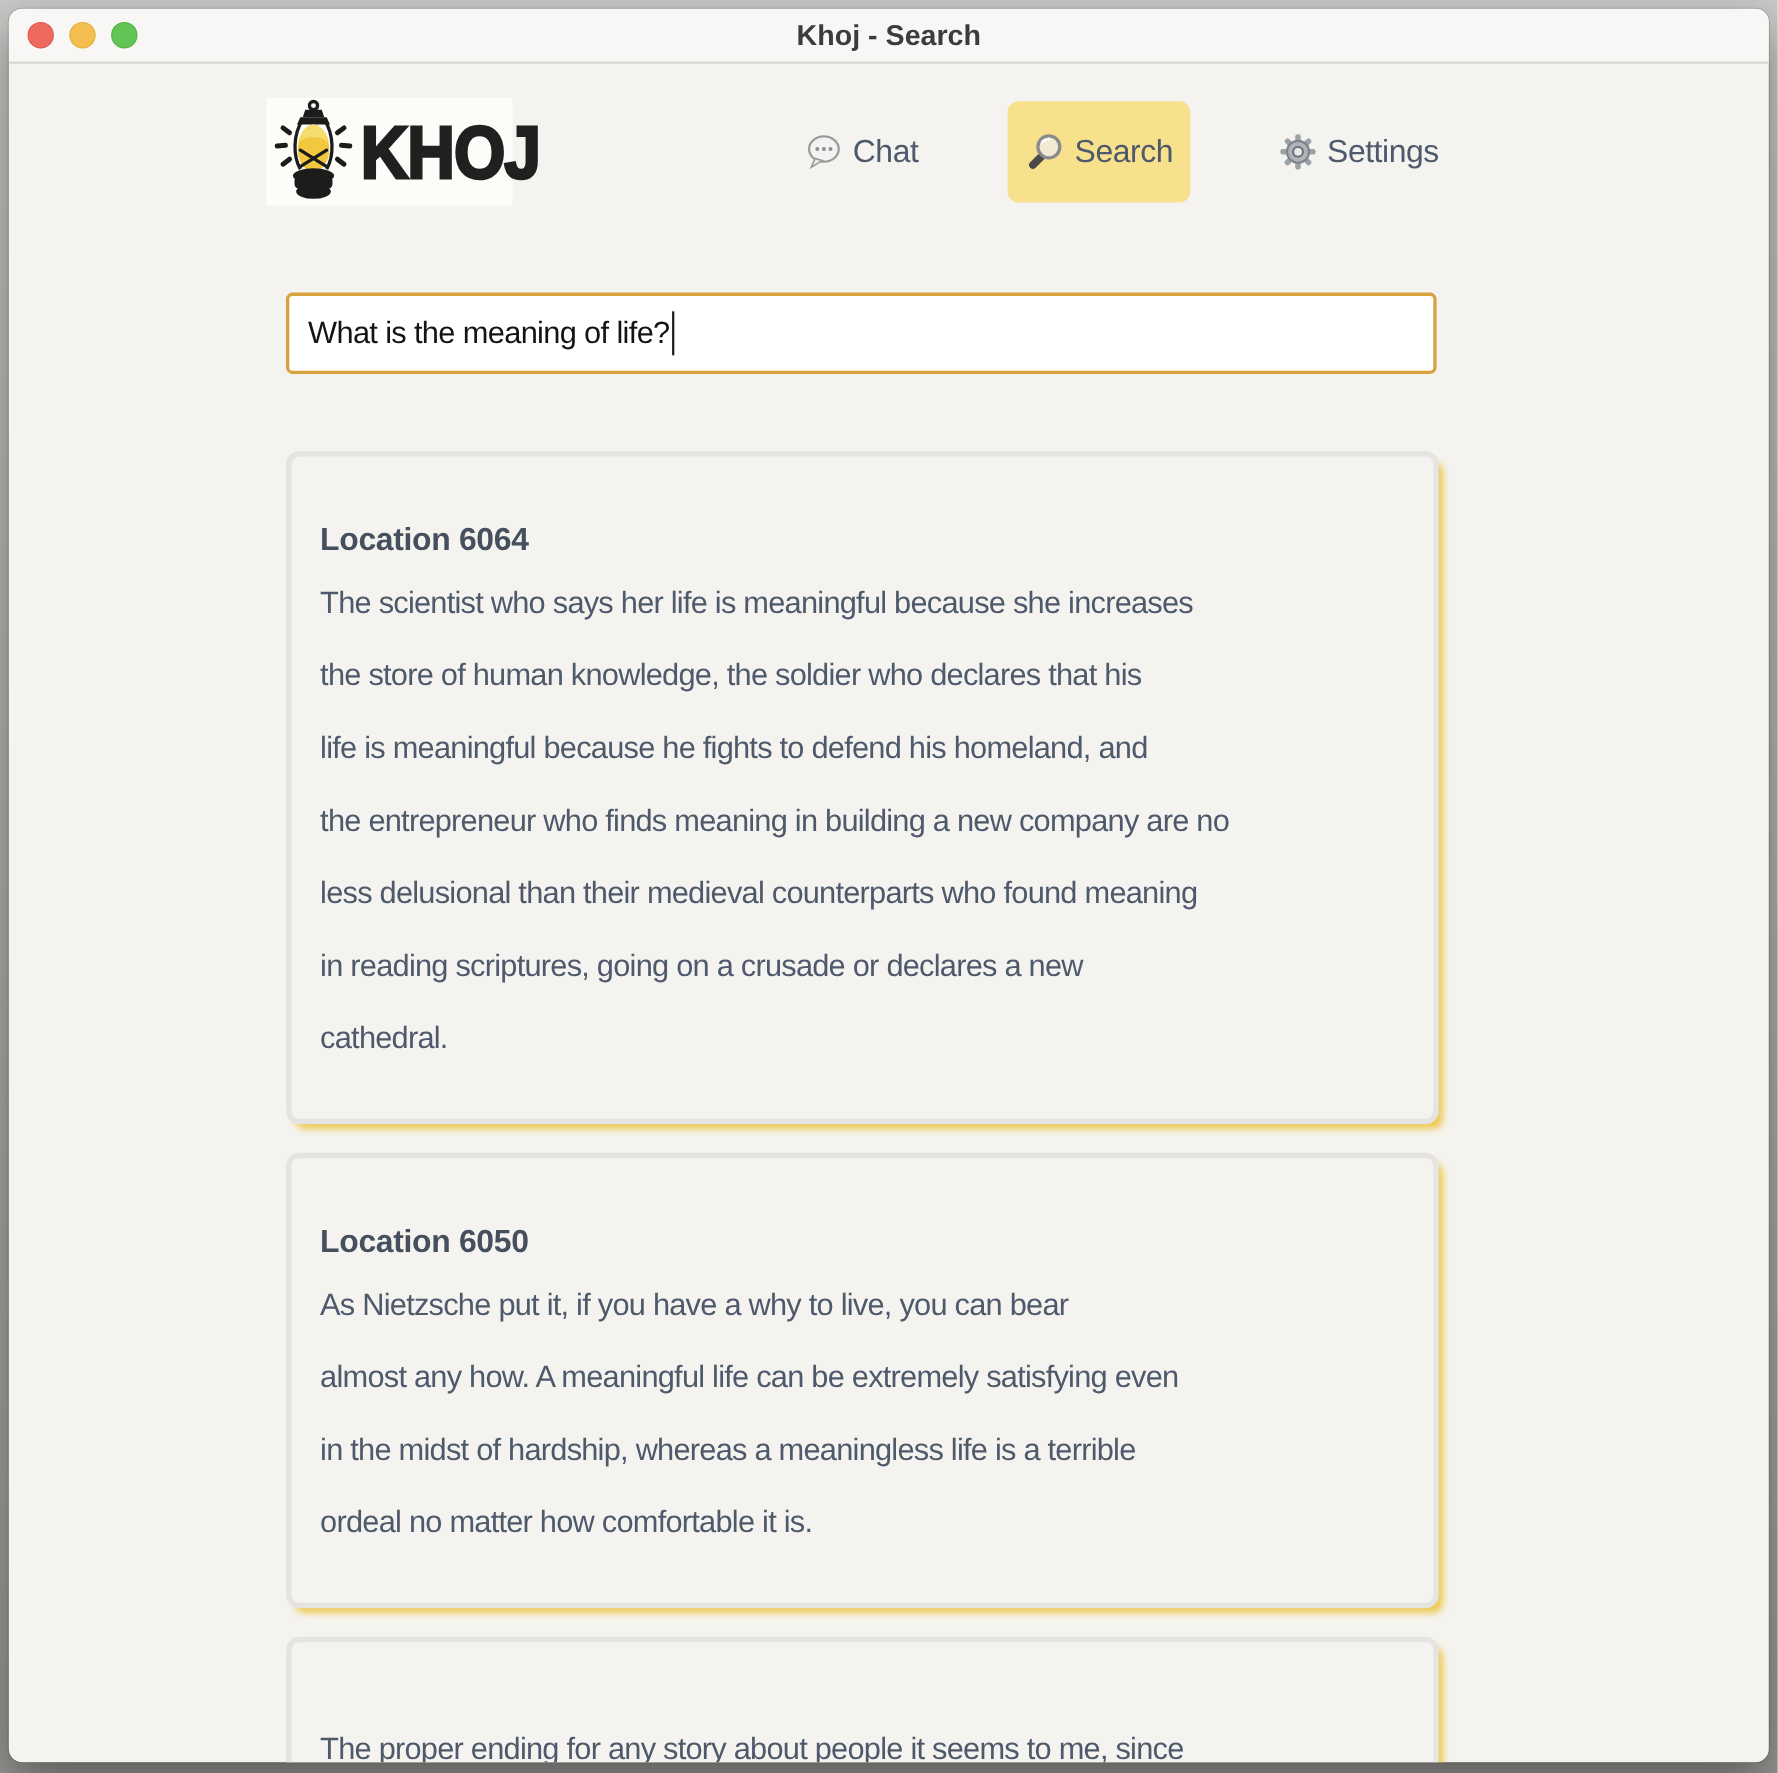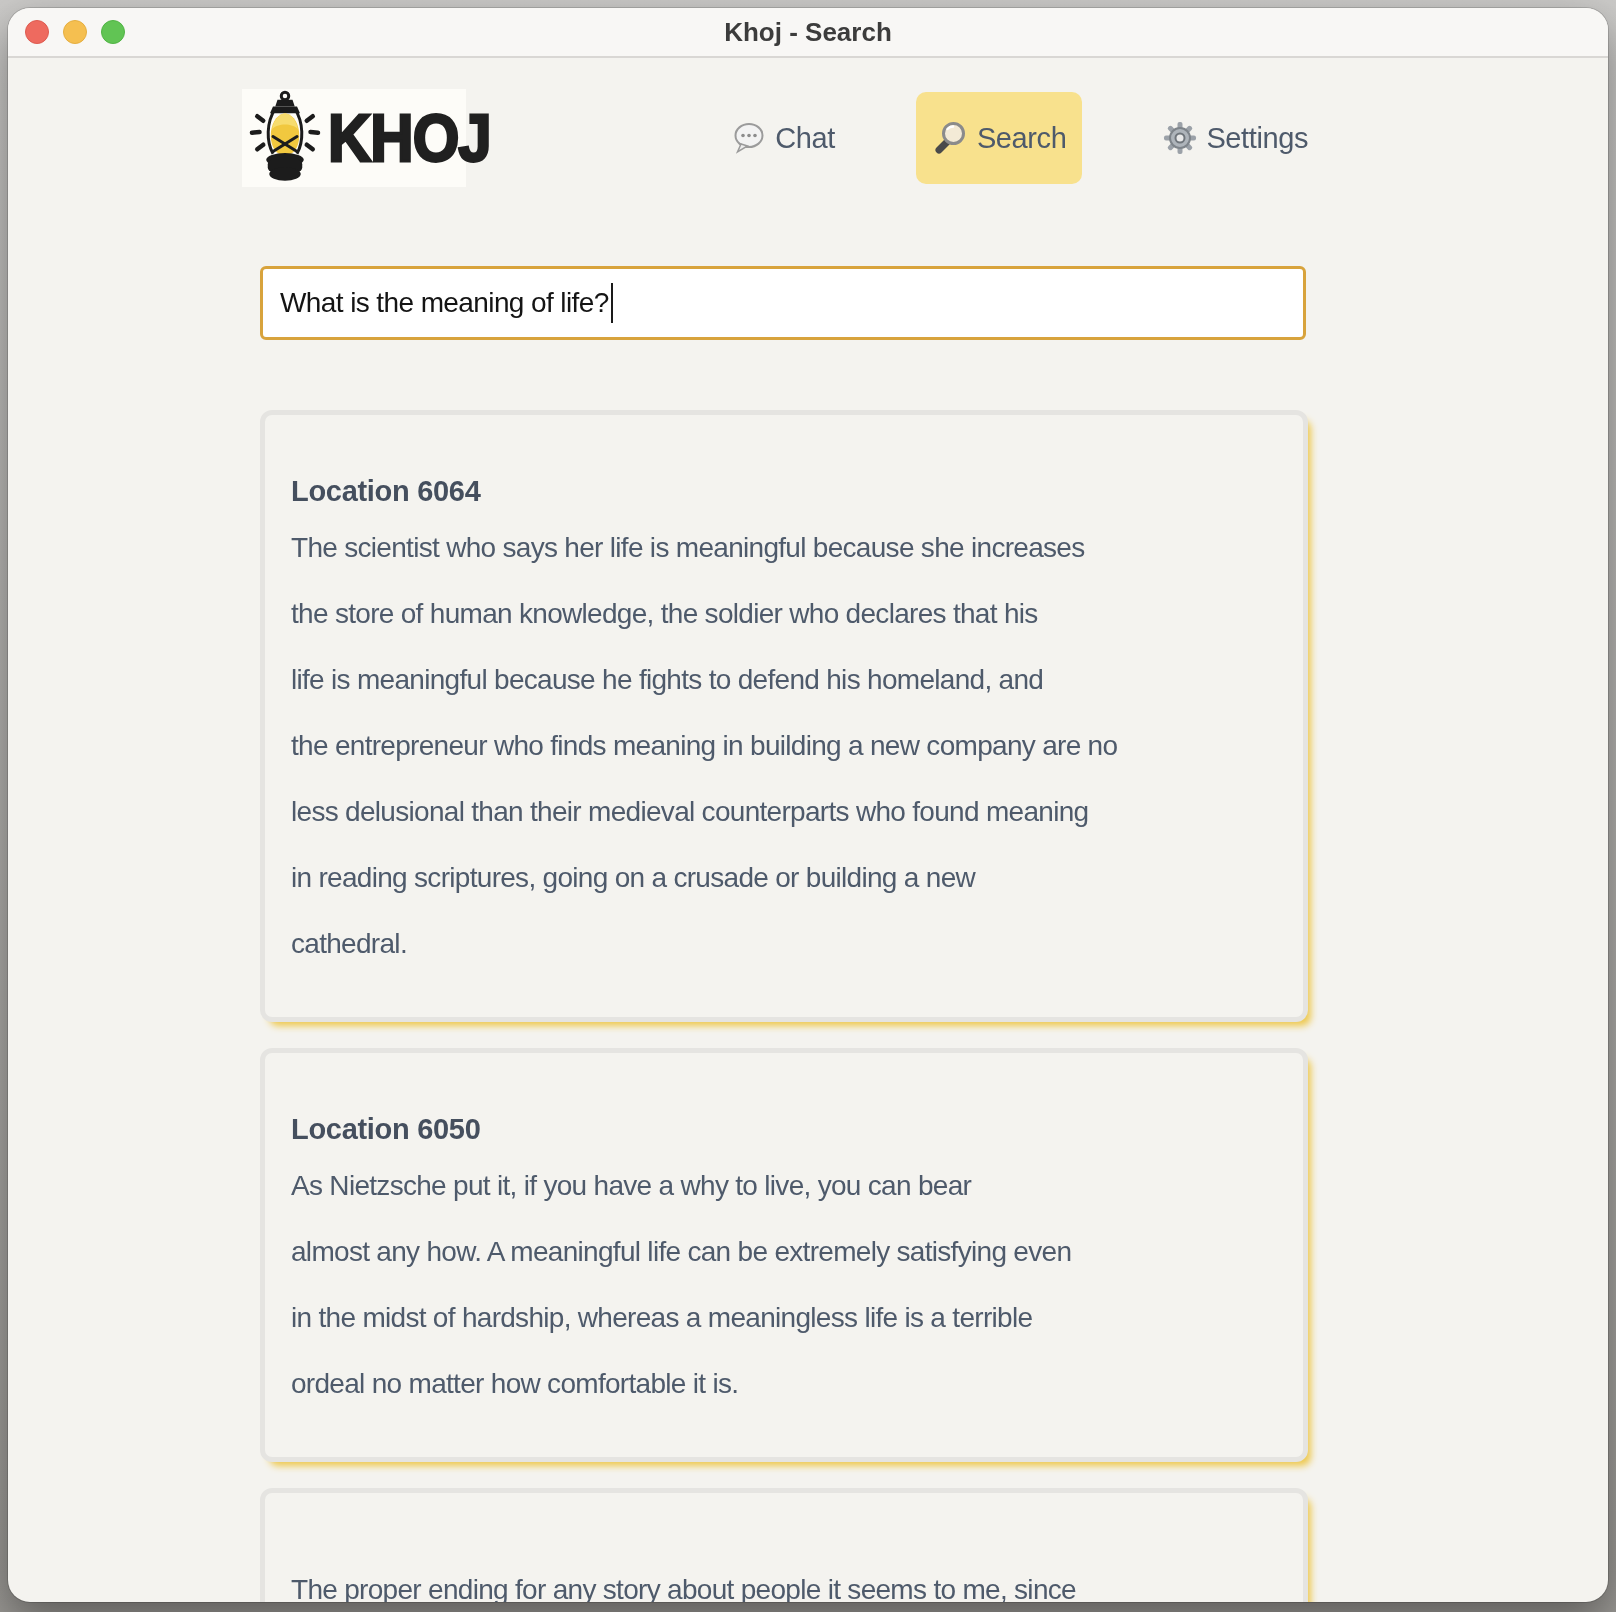--- a/index.html
+++ b/index.html
@@ -7,21 +7,21 @@
   body {
     width:1616px; height:1612px;
     background: linear-gradient(#cbcac8, #9a9894);
     font-family: "Liberation Sans", sans-serif;
     position: relative;
     overflow: hidden;
   }
   .window {
     position:absolute; left:8px; top:8px; width:1600px; height:1594px;
     background:#f4f3ef;
-    border-radius:22px;
+    border-radius:12px;
     overflow:hidden;
     box-shadow: 0 18px 45px rgba(0,0,0,.4), 0 0 0 1px rgba(0,0,0,.15);
   }
   
   .titlebar {
     height:50px; background:#f8f7f5;
     border-bottom:2px solid #d9d7d4;
     display:flex; align-items:center;
     position:relative;
   }
@@ -222,21 +222,21 @@
 
     <div class="results">
 
       <div class="card">
         <h3>Location 6064</h3>
         <p>The scientist who says her life is meaningful because she increases</p>
         <p>the store of human knowledge, the soldier who declares that his</p>
         <p>life is meaningful because he fights to defend his homeland, and</p>
         <p>the entrepreneur who finds meaning in building a new company are no</p>
         <p>less delusional than their medieval counterparts who found meaning</p>
-        <p>in reading scriptures, going on a crusade or building a new</p>
+        <p>in reading scriptures, going on a crusade or declares a new</p>
         <p>cathedral.</p>
       </div>
 
       <div class="card">
         <h3>Location 6050</h3>
         <p>As Nietzsche put it, if you have a why to live, you can bear</p>
         <p>almost any how. A meaningful life can be extremely satisfying even</p>
         <p>in the midst of hardship, whereas a meaningless life is a terrible</p>
         <p>ordeal no matter how comfortable it is.</p>
       </div>

